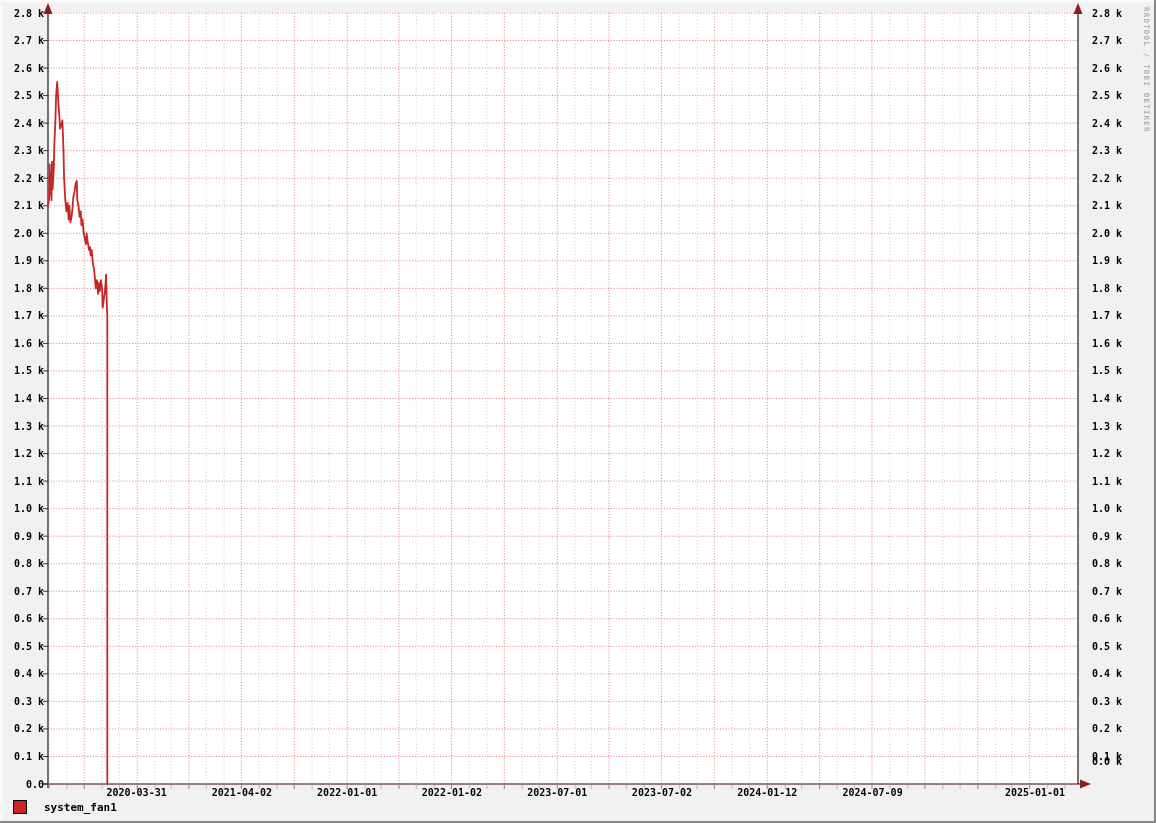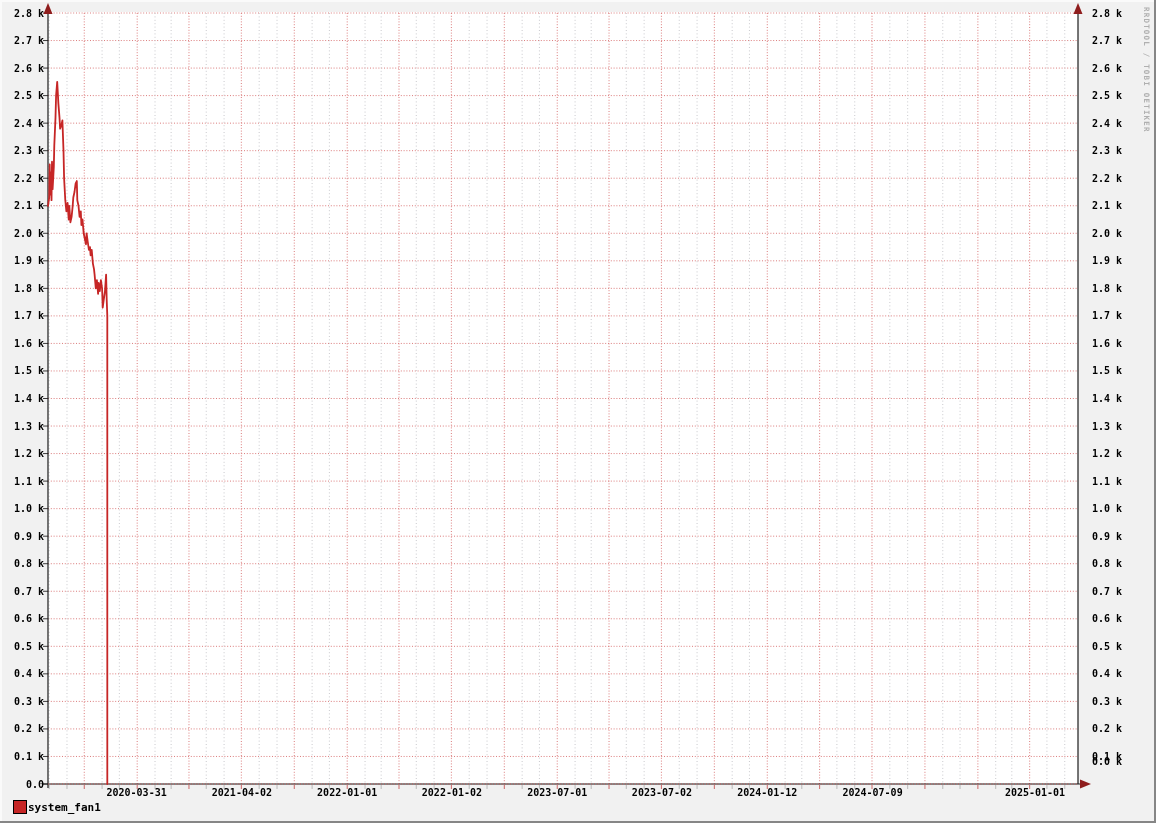--- a/index.html
+++ b/index.html
@@ -18,21 +18,21 @@
     font-size:10px;
     line-height:13px;
     color:#000;
     white-space:pre;
   }
   .ylab-left{width:44px;text-align:right;}
   .ylab-right{text-align:left;}
   .xlab{transform:translateX(-50%);}
   #legend{
     position:absolute;left:13px;top:800px;
-    display:flex;align-items:center;gap:1px;
+    display:flex;align-items:center;gap:17px;
     font-size:11px;color:#000;
   }
   #legend-swatch{
     width:12px;height:12px;
     border:1px solid #000;
     display:inline-block;
   }
   #watermark{
     position:absolute;
     right:5px;top:7px;

